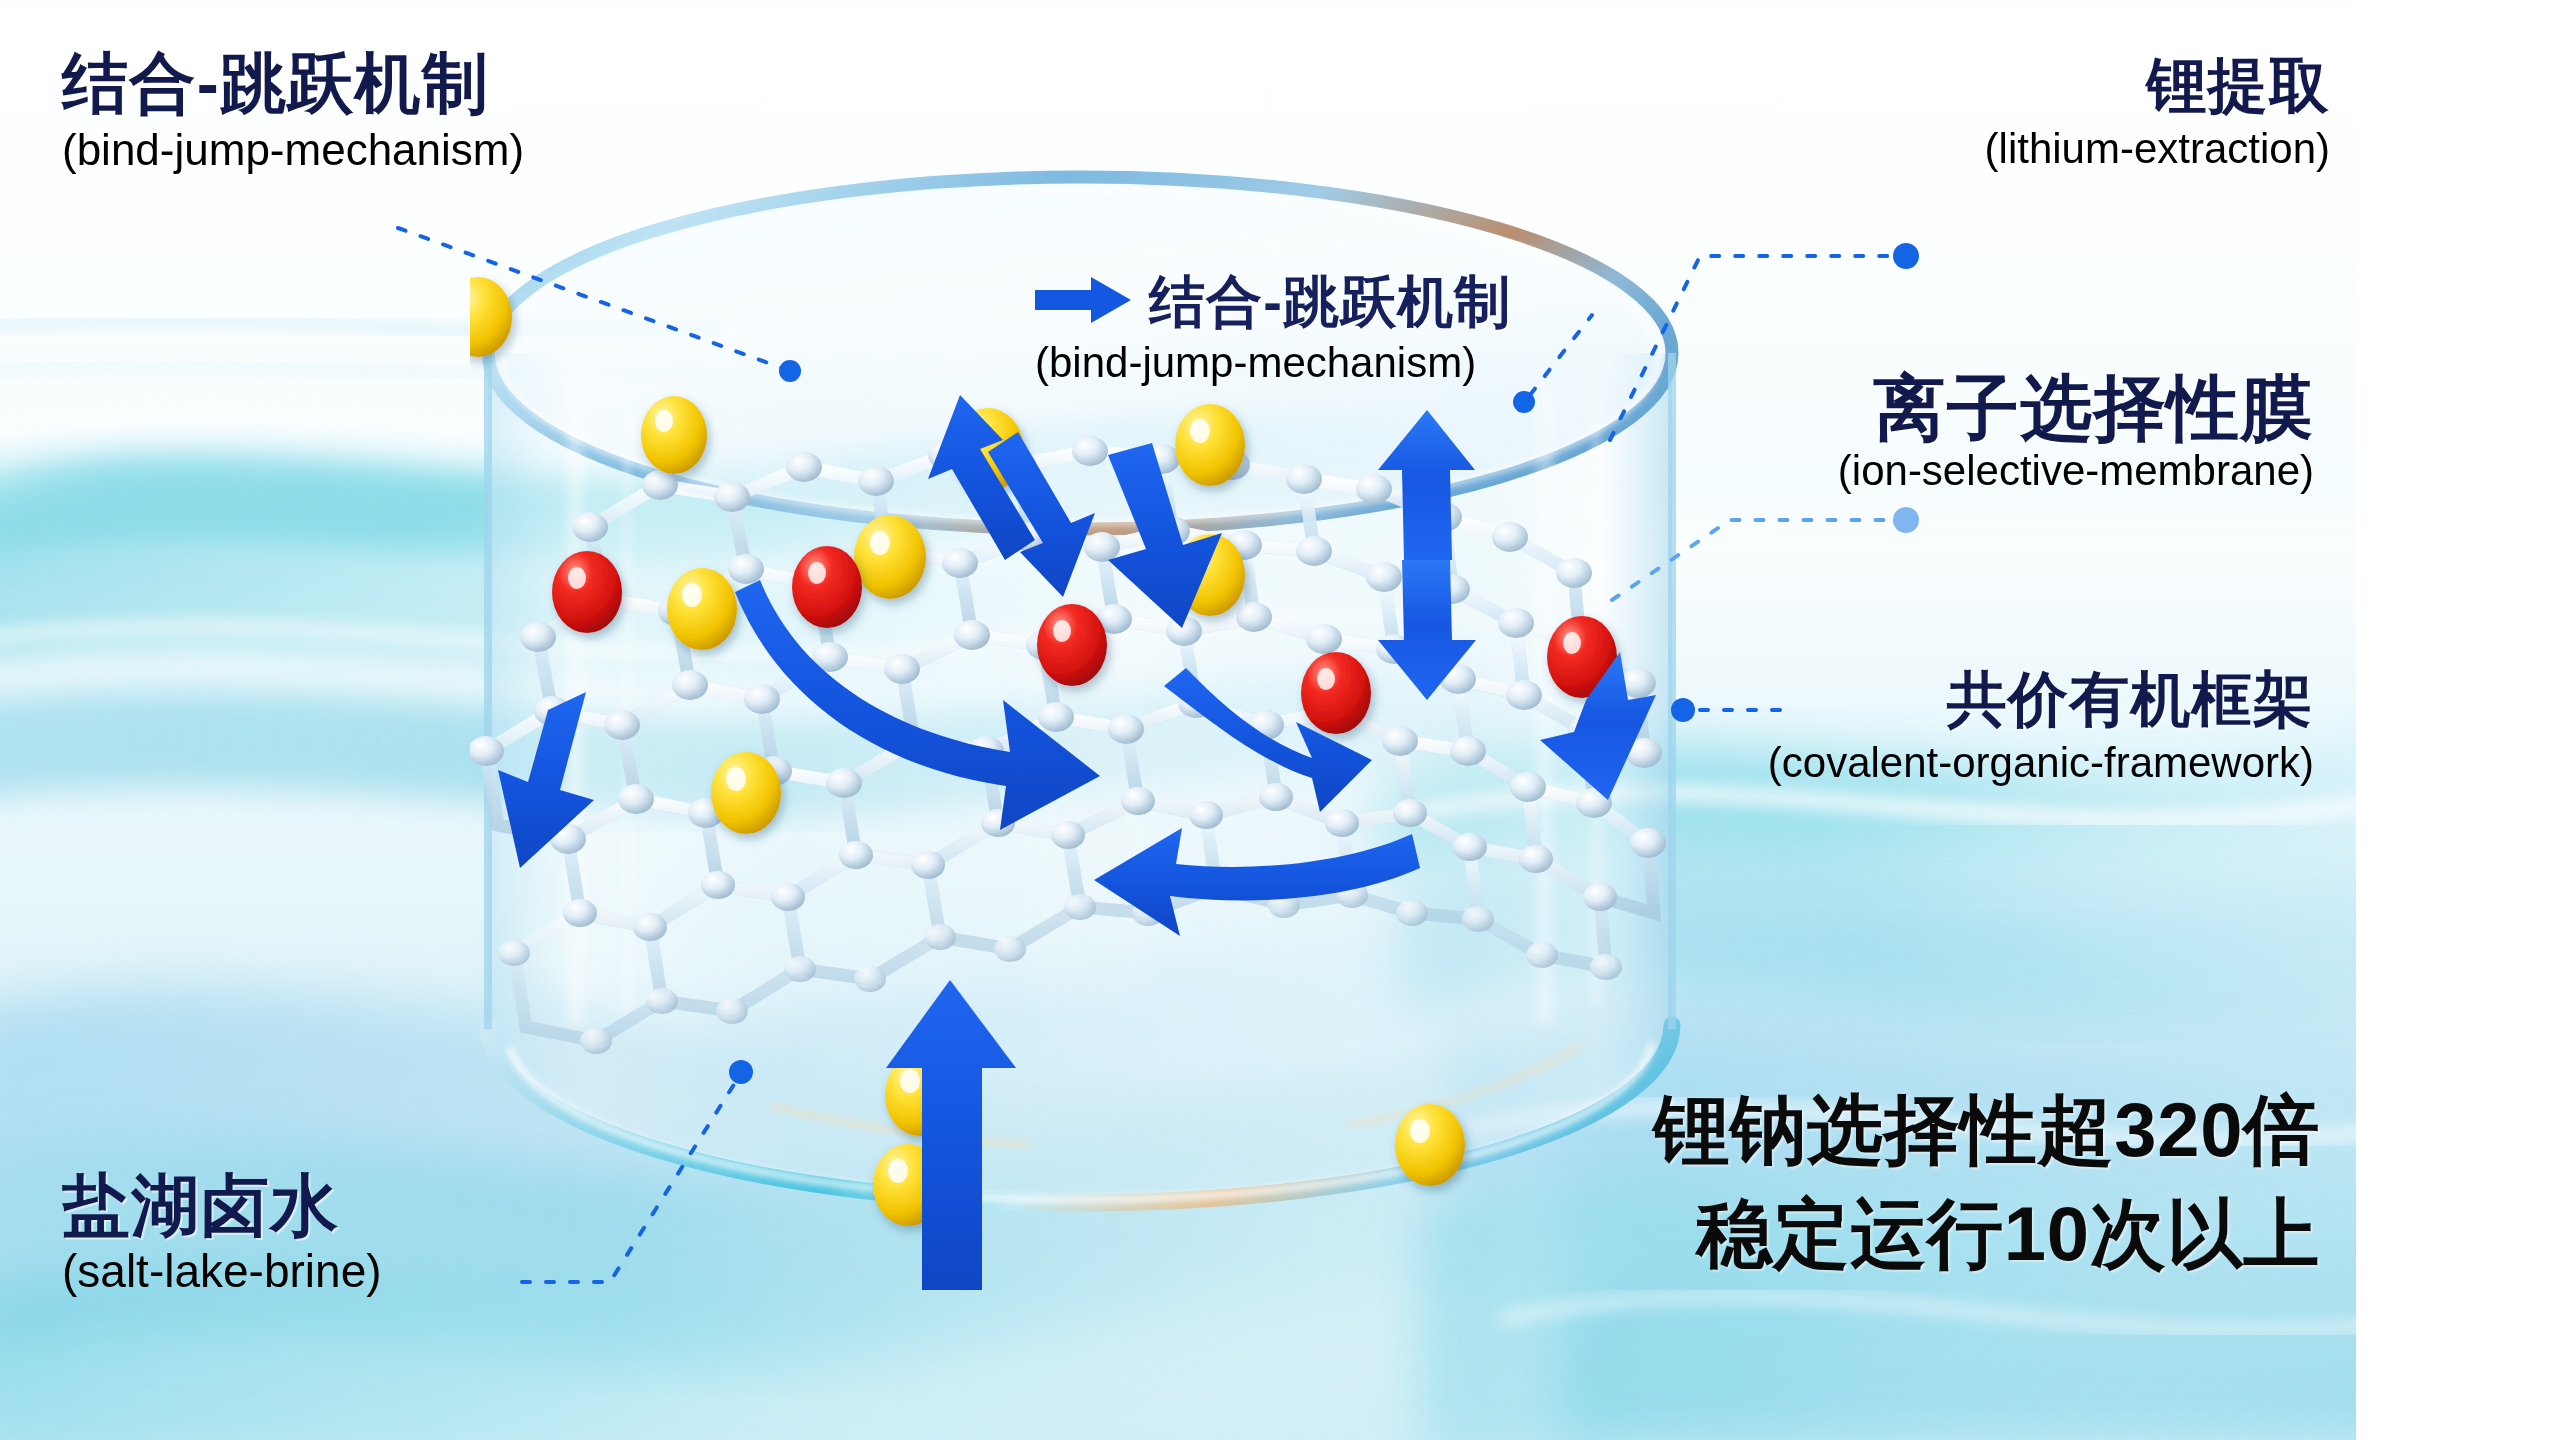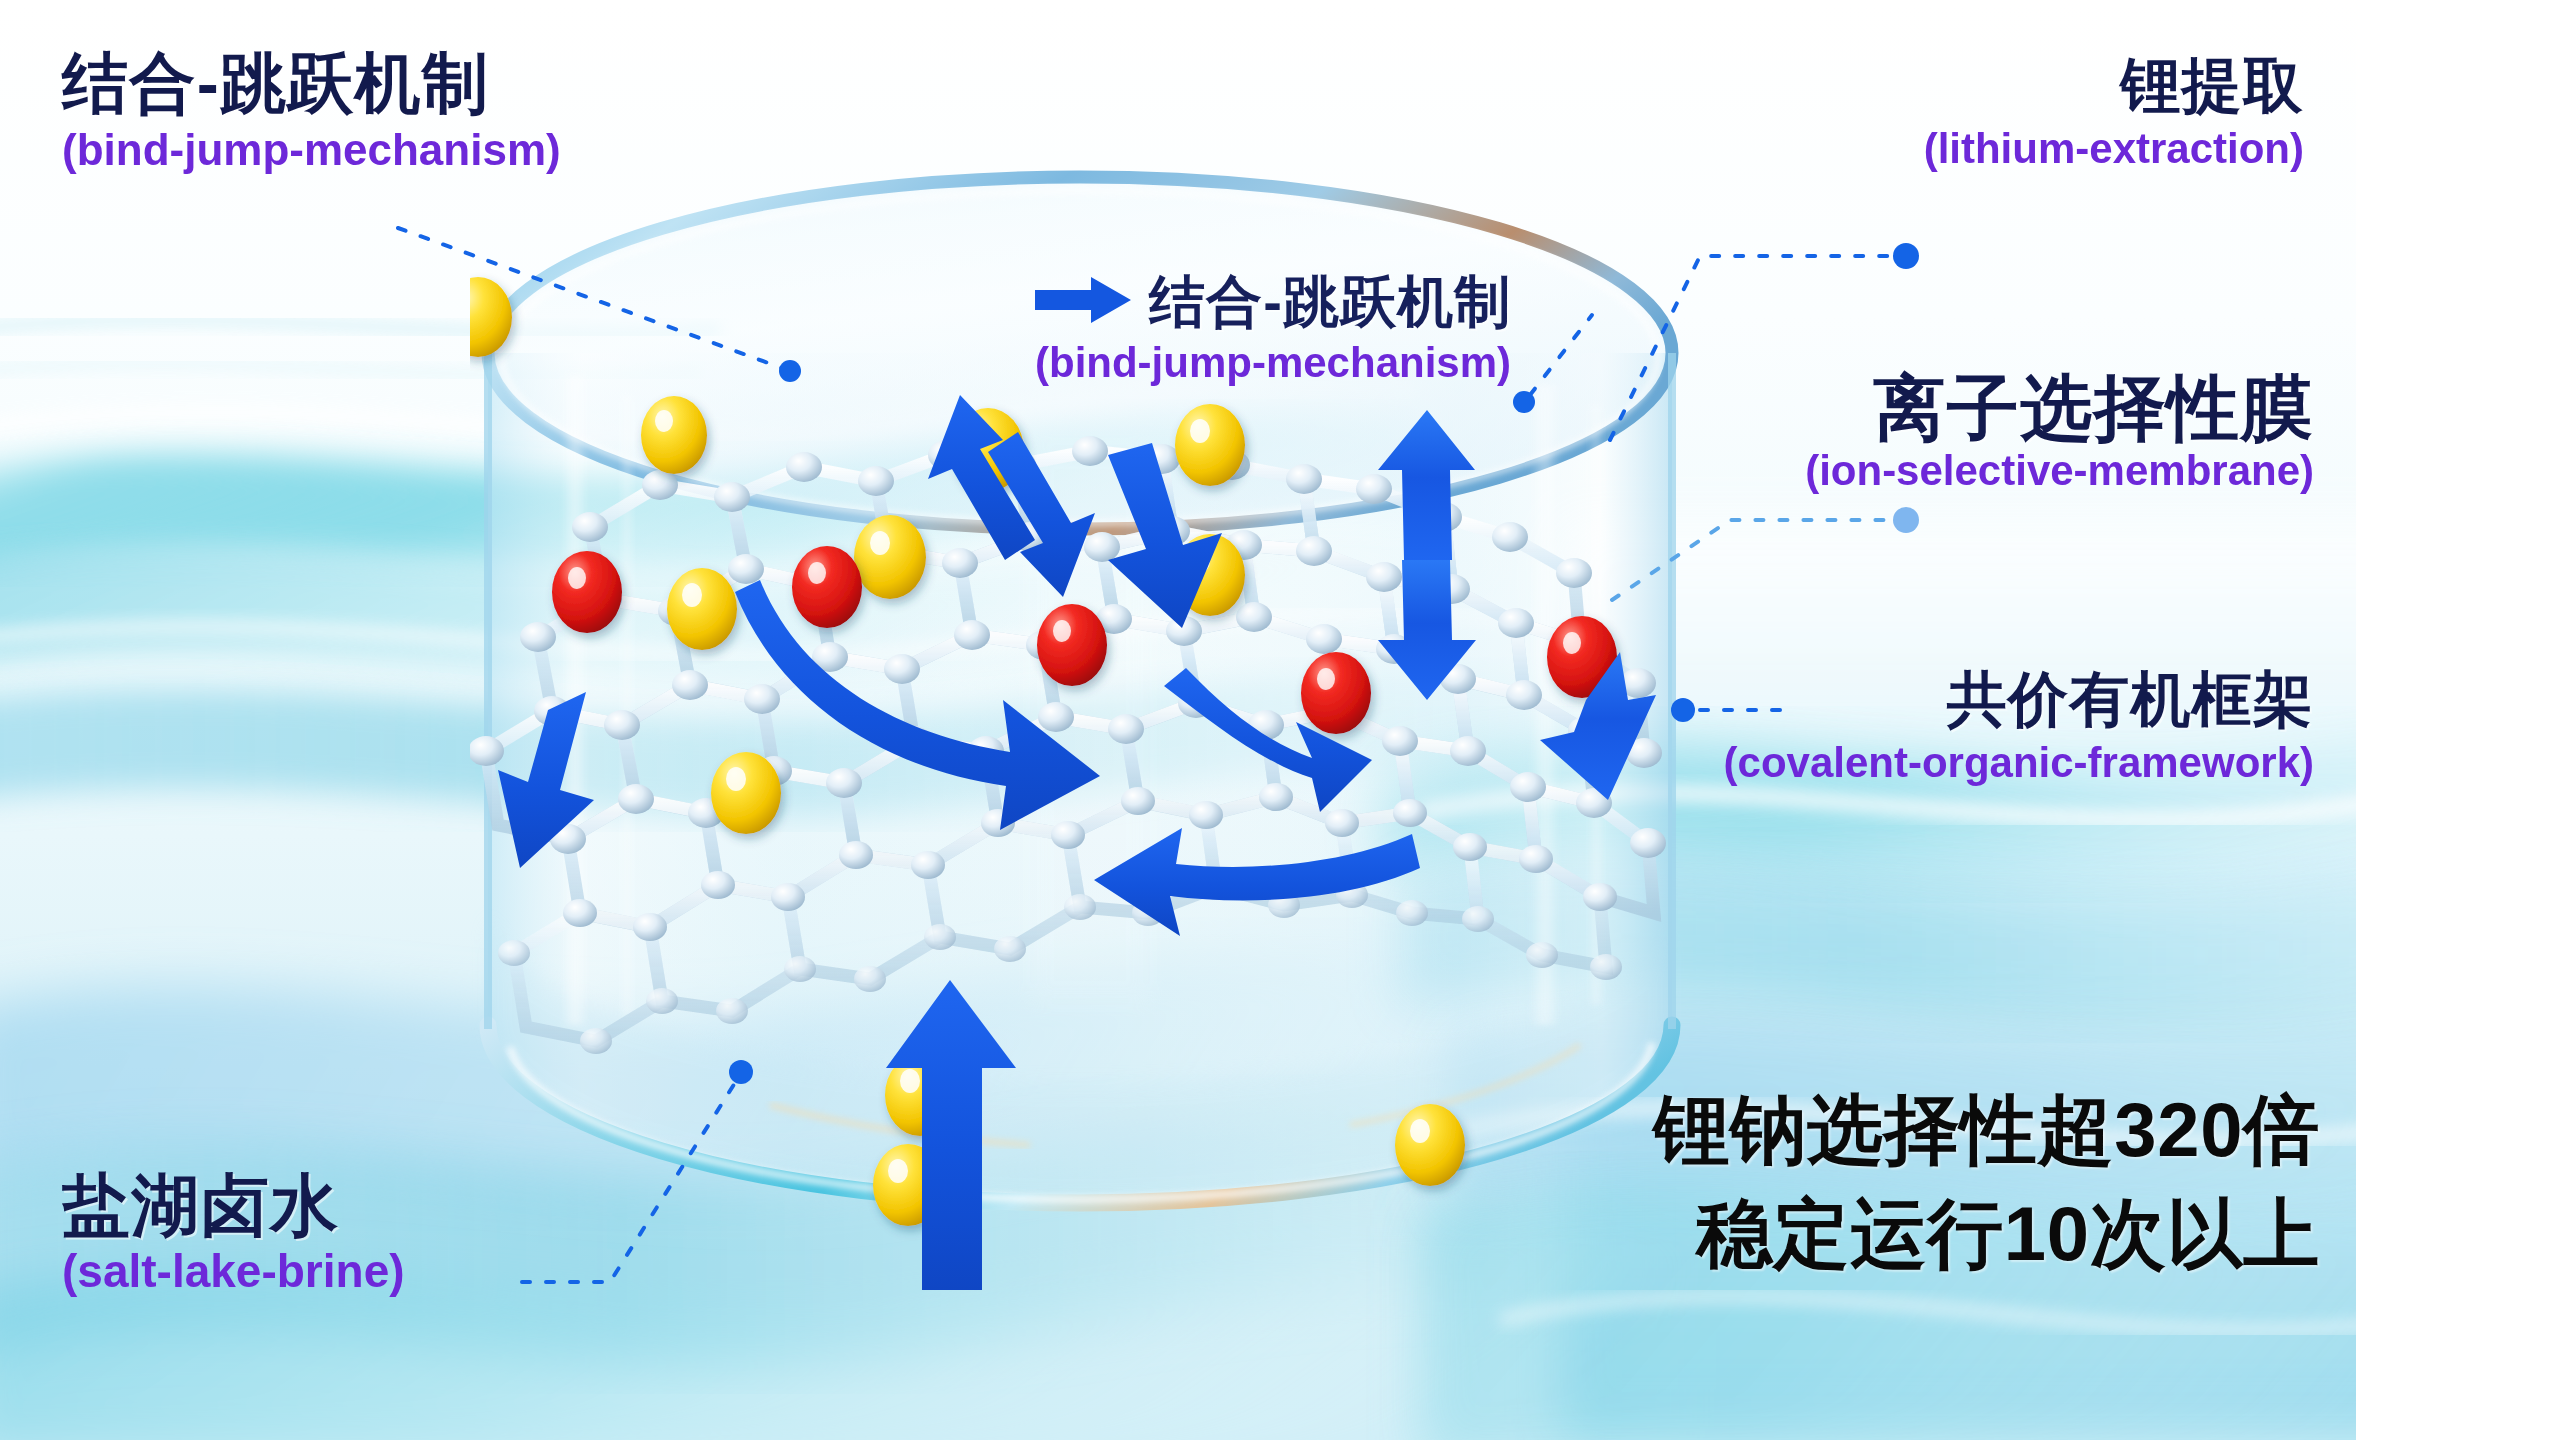--- a/index.html
+++ b/index.html
@@ -34,37 +34,37 @@
 
   
   .label { position:absolute; white-space:nowrap; }
   .label .cn {
     font-weight:700;
     color:#121a4d;
     letter-spacing:0.02em;
     text-shadow: 2px 2px 0 rgba(255,255,255,0.55);
   }
   .label .en {
-    color:#6d28d9;
-    font-weight:700;
+    color:#000000;
+    font-weight:400;
   }
 
   
   #lbl-bind-jump-left { left:62px; top:44px; }
   #lbl-bind-jump-left .cn { font-size:66px; line-height:78px; }
   #lbl-bind-jump-left .en { font-size:44px; line-height:56px; }
 
   
   #lbl-brine { left:62px; top:1168px; }
   #lbl-brine .cn { font-size:68px; line-height:74px; }
   #lbl-brine .en { font-size:46px; line-height:58px; }
 
   
   .label.right { text-align:right; }
-  #lbl-li-extract { right:52px; top:50px; }
+  #lbl-li-extract { right:26px; top:50px; }
   #lbl-li-extract .cn { font-size:60px; line-height:72px; }
   #lbl-li-extract .en { font-size:42px; line-height:54px; }
 
   #lbl-membrane { right:42px; top:372px; }
   #lbl-membrane .cn { font-size:72px; line-height:72px; }
   #lbl-membrane .en { font-size:42px; line-height:54px;margin-left:46px; }
 
   #lbl-cof { right:42px; top:632px; }
   #lbl-cof .cn { font-size:60px; line-height:72px;margin-top:32px; }
   #lbl-cof .en { font-size:42px; line-height:54px; }

